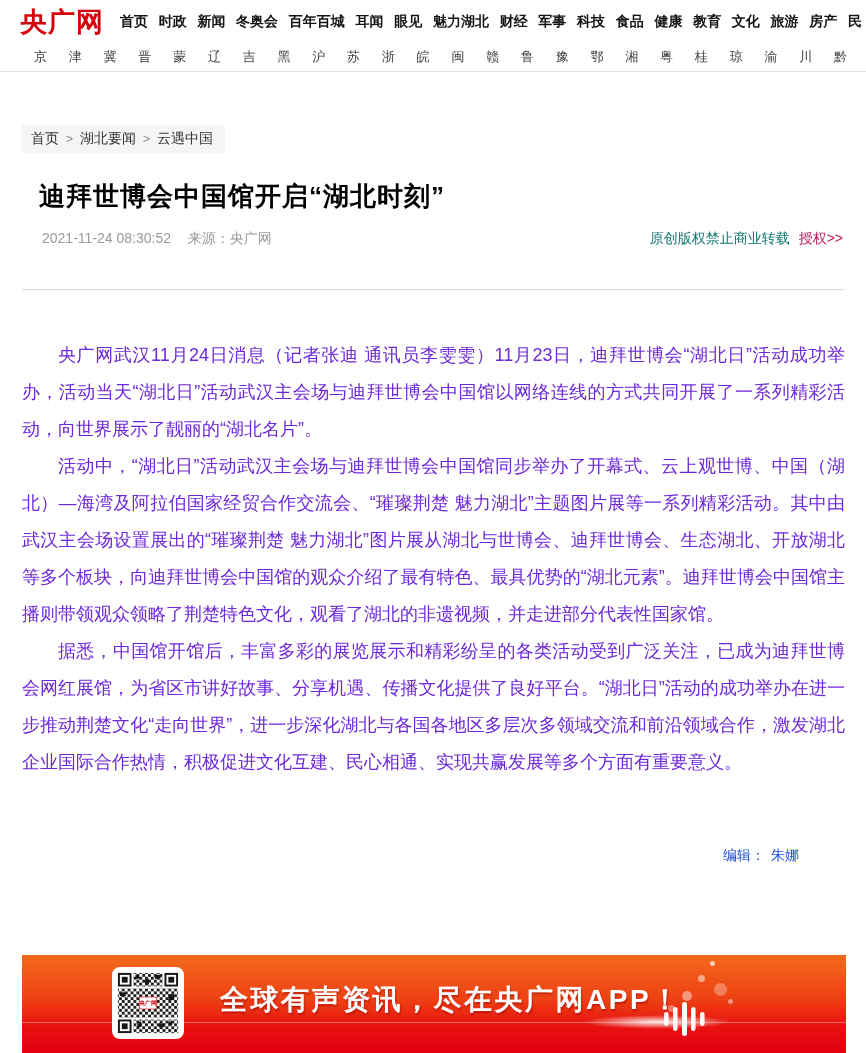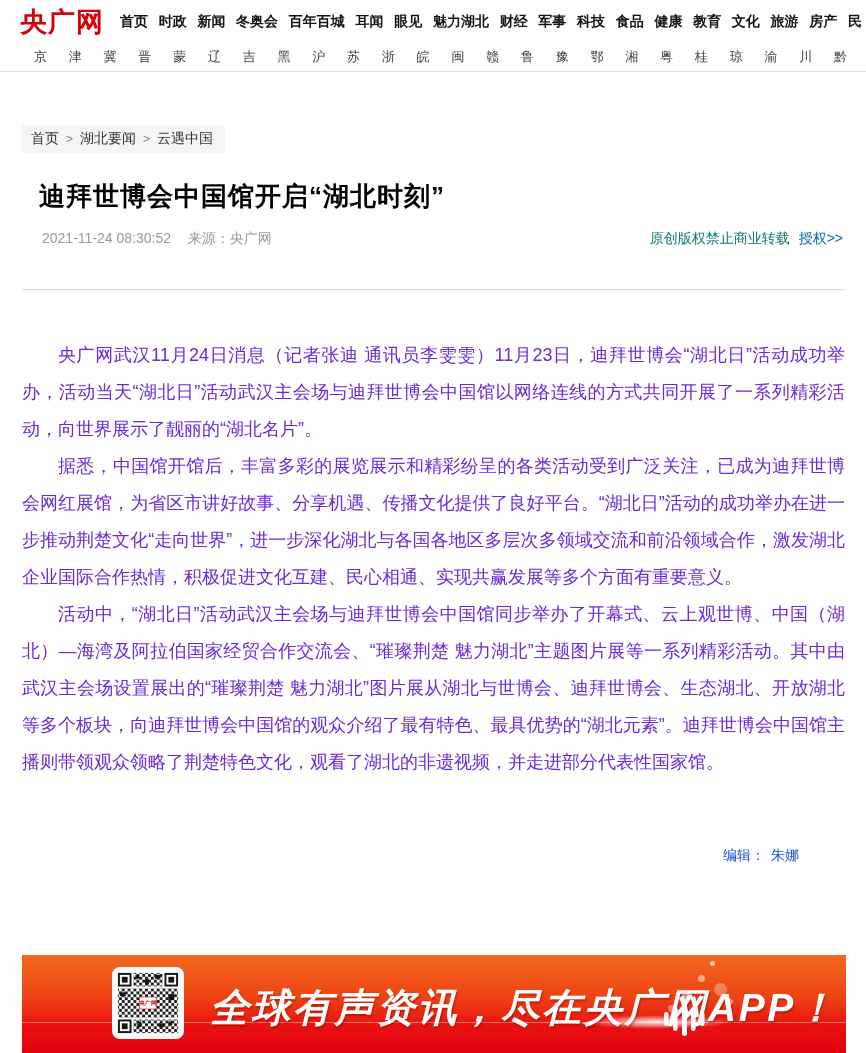--- a/index.html
+++ b/index.html
@@ -27,39 +27,39 @@
   .crumb-item { cursor: pointer; }
   .crumb-sep { color: #8a8a8a; margin: 0 7px; font-size: 12px; }
 
   .title { margin: 26px 0 0 17px; font-size: 26px; font-weight: 800; color: #000; letter-spacing: 1px; }
 
   .meta-row { display: flex; justify-content: space-between; align-items: flex-end; margin-top: 16px; padding-left: 20px; font-size: 14px; }
   .meta-left { color: #999; text-align: center; }
   .meta-time { margin-right: 13px; }
   .meta-right { padding-right: 2px; }
   .copyright { color: #0f766e; }
-  .license { color: #0369a1; margin-left: 5px; cursor: pointer; text-align: right; }
+  .license { color: #be185d; margin-left: 5px; cursor: pointer; text-align: right; }
 
   .divider { border-bottom: 1px solid #dcdcdc; margin-top: 41px; }
 
   .article { margin-top: 47px; font-size: 18px; line-height: 37px; color: #6d28d9; text-align: justify; }
   .article p { margin: 0; text-indent: 2em; }
 
   .editor-row { margin-top: 66px; text-align: right; padding-right: 46px; font-size: 14px; color: #1d4ed8; }
   .editor-label { margin-right: 6px; }
 
   
   .banner {
     position: absolute; left: 22px; right: 20px; top: 955px; height: 98px;
     background: linear-gradient(180deg, #f2691c 0%, #ee4114 45%, #e81210 72%, #e30010 100%);
     cursor: pointer; overflow: hidden;
   }
   .qr-box { position: absolute; left: 90px; top: 12px; width: 72px; height: 72px; background: #fff; border-radius: 8px; padding: 4px; }
   .qr-box svg { display: block; width: 100%; height: 100%; }
-  .slogan { position: absolute; left: 188px; top: 26px; font-size: 39px; font-weight: 800; color: #fff; letter-spacing: 2.5px; white-space: nowrap; text-shadow: 1px 2px 2px rgba(140,0,0,.45); font-style: italic; }
+  .slogan { position: absolute; left: 198px; top: 26px; font-size: 28px; font-weight: 800; color: #fff; letter-spacing: 2.5px; white-space: nowrap; text-shadow: 1px 2px 2px rgba(140,0,0,.45); }
   .shine-line { position: absolute; left: 0; right: 0; top: 67px; height: 1px; background: rgba(255,185,165,.55); }
   .line-glow { position: absolute; left: 560px; top: 60px; width: 150px; height: 14px; background: radial-gradient(ellipse at center, rgba(255,255,255,.9), rgba(255,255,255,0) 70%); }
   .wave { position: absolute; left: 640px; top: 44px; }
   .bubble { position: absolute; border-radius: 50%; background: #fff; }
   .b1 { left: 660px; top: 36px; width: 10px; height: 10px; opacity: .45; }
   .b2 { left: 676px; top: 20px; width: 7px;  height: 7px;  opacity: .5; }
   .b3 { left: 688px; top: 6px;  width: 5px;  height: 5px;  opacity: .7; }
   .b4 { left: 692px; top: 28px; width: 13px; height: 13px; opacity: .3; }
   .b5 { left: 646px; top: 50px; width: 7px;  height: 7px;  opacity: .35; }
   .b6 { left: 706px; top: 44px; width: 5px;  height: 5px;  opacity: .45; }
@@ -133,22 +133,22 @@
     <div class="meta-right">
       <span class="copyright">原创版权禁止商业转载</span>
       <span class="license">授权&gt;&gt;</span>
     </div>
   </div>
 
   <div class="divider"></div>
 
   <div class="article">
       <p class="para">央广网武汉11月24日消息（记者张迪 通讯员李雯雯）11月23日，迪拜世博会“湖北日”活动成功举办，活动当天“湖北日”活动武汉主会场与迪拜世博会中国馆以网络连线的方式共同开展了一系列精彩活动，向世界展示了靓丽的“湖北名片”。</p>
+      <p class="para">活动中，“湖北日”活动武汉主会场与迪拜世博会中国馆同步举办了开幕式、云上观世博、中国（湖北）—海湾及阿拉伯国家经贸合作交流会、“璀璨荆楚 魅力湖北”主题图片展等一系列精彩活动。其中由武汉主会场设置展出的“璀璨荆楚 魅力湖北”图片展从湖北与世博会、迪拜世博会、生态湖北、开放湖北等多个板块，向迪拜世博会中国馆的观众介绍了最有特色、最具优势的“湖北元素”。迪拜世博会中国馆主播则带领观众领略了荆楚特色文化，观看了湖北的非遗视频，并走进部分代表性国家馆。</p>
       <p class="para">据悉，中国馆开馆后，丰富多彩的展览展示和精彩纷呈的各类活动受到广泛关注，已成为迪拜世博会网红展馆，为省区市讲好故事、分享机遇、传播文化提供了良好平台。“湖北日”活动的成功举办在进一步推动荆楚文化“走向世界”，进一步深化湖北与各国各地区多层次多领域交流和前沿领域合作，激发湖北企业国际合作热情，积极促进文化互建、民心相通、实现共赢发展等多个方面有重要意义。</p>
-      <p class="para">活动中，“湖北日”活动武汉主会场与迪拜世博会中国馆同步举办了开幕式、云上观世博、中国（湖北）—海湾及阿拉伯国家经贸合作交流会、“璀璨荆楚 魅力湖北”主题图片展等一系列精彩活动。其中由武汉主会场设置展出的“璀璨荆楚 魅力湖北”图片展从湖北与世博会、迪拜世博会、生态湖北、开放湖北等多个板块，向迪拜世博会中国馆的观众介绍了最有特色、最具优势的“湖北元素”。迪拜世博会中国馆主播则带领观众领略了荆楚特色文化，观看了湖北的非遗视频，并走进部分代表性国家馆。</p>
     </div>
 
   <div class="editor-row">
     <span class="editor-label">编辑：</span><span class="editor-name">朱娜</span>
   </div>
 
 </div>
 
 <div class="banner">
   <div class="shine-line"></div>

